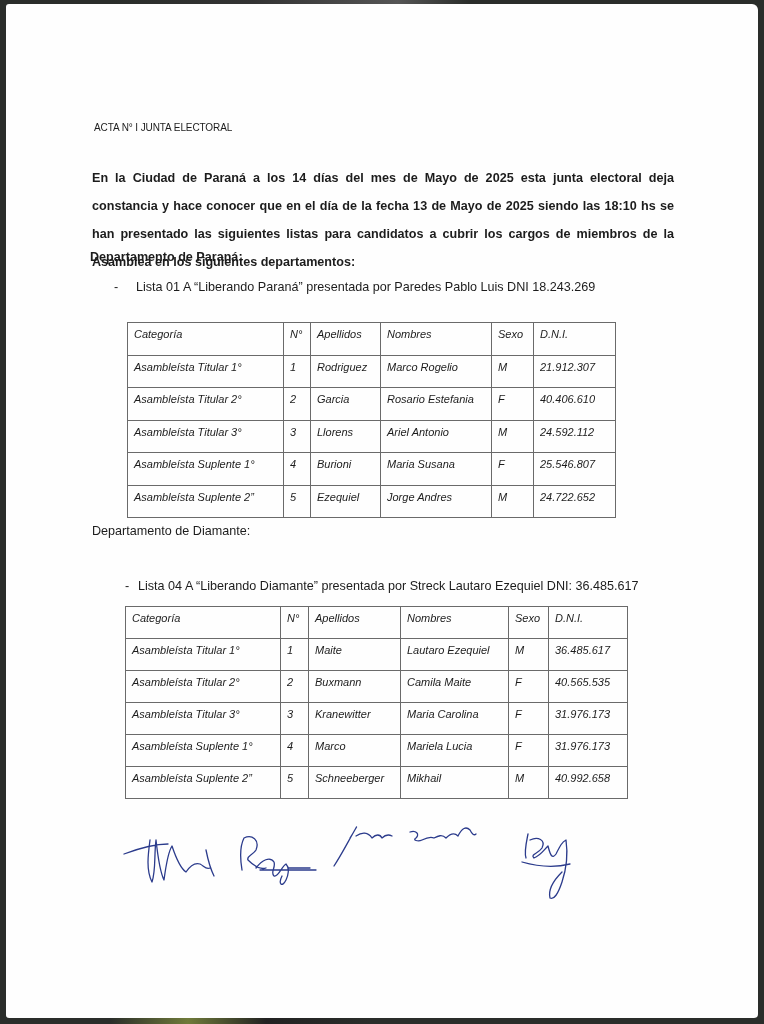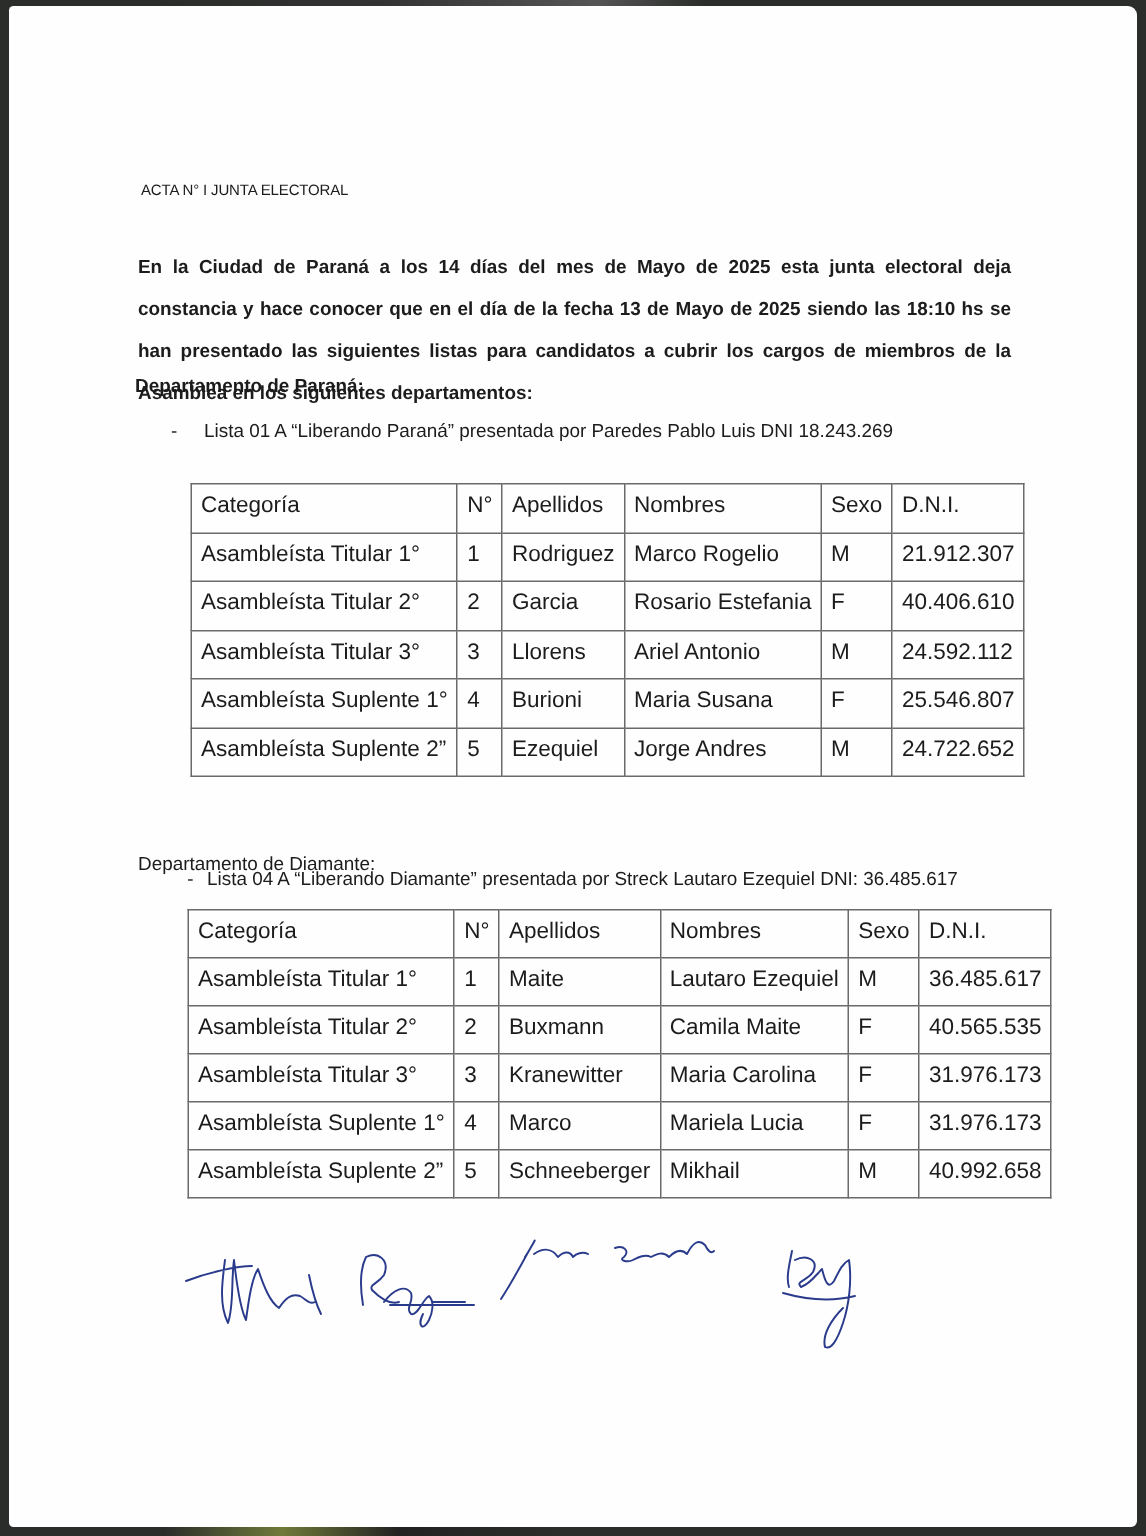--- a/index.html
+++ b/index.html
@@ -24,26 +24,27 @@
   }
   .txt { position: absolute; font-size: 12.6px; white-space: nowrap; }
   .title { left: 94px; top: 122px; font-size: 10px; letter-spacing: -0.1px; }
   .para {
     position: absolute; left: 92px; top: 164px; width: 582px;
     font-size: 12.6px; line-height: 28px; text-align: justify; font-weight: bold;
   }
   .dept1 { left: 90px; top: 250px; font-weight: bold; }
   .list1 { left: 114px; top: 280px; }
   .list1 .dash, .list2 .dash { display: inline-block; width: 22px; }
-  .dept2 { left: 92px; top: 569px; }
+  .dept2 { left: 92px; top: 524px; }
   .list2 { left: 116px; top: 579px; text-align: center; }
 
   table.cand {
     position: absolute; border-collapse: collapse;
-    font-size: 15px;
+    font-size: 11px;
+    font-style: italic;
   }
   table.cand td, table.cand th {
     border: 1px solid #6a6a6a; font-weight: normal; text-align: left;
     vertical-align: top; padding: 5px 6px 0 6px; height: 26px; white-space: nowrap;
   }
   #t1 { left: 127px; top: 322px; }
   #t1 col.c1 { width: 156px; } #t1 col.c2 { width: 27px; } #t1 col.c3 { width: 70px; }
   #t1 col.c4 { width: 111px; } #t1 col.c5 { width: 42px; } #t1 col.c6 { width: 82px; }
   #t2 { left: 125px; top: 606px; }
   #t2 col.c1 { width: 155px; } #t2 col.c2 { width: 28px; } #t2 col.c3 { width: 92px; }

